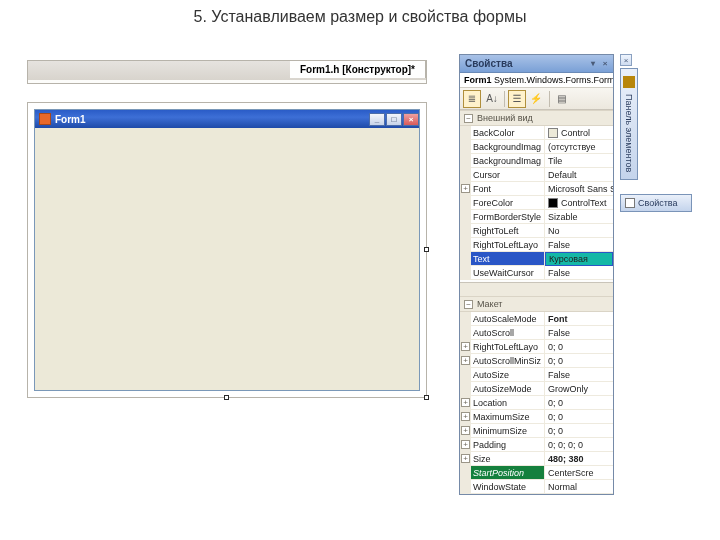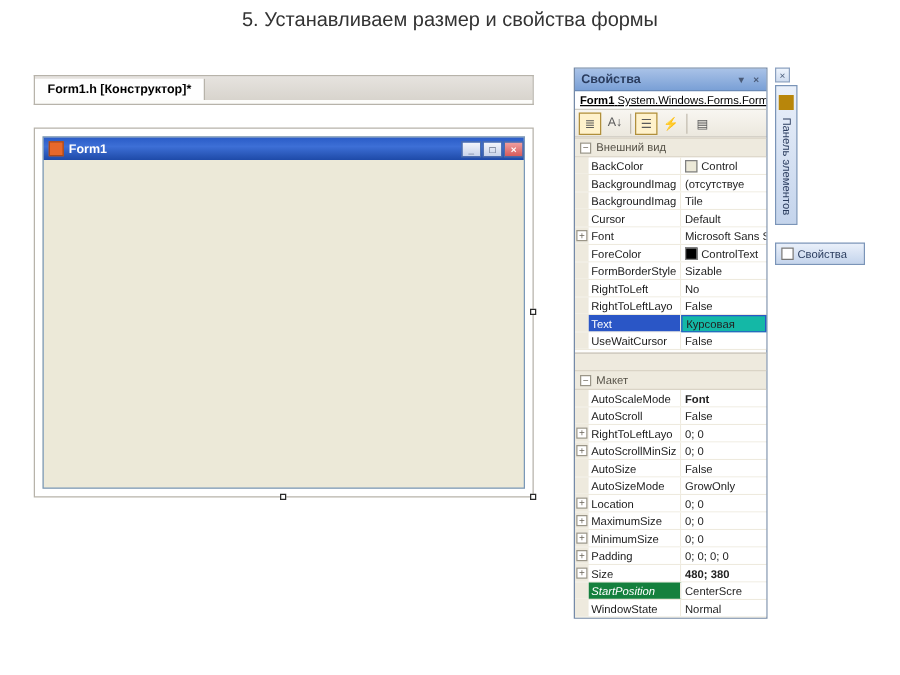--- a/index.html
+++ b/index.html
@@ -1,41 +1,41 @@
 <!DOCTYPE html>
 <html><head>
 <meta charset="utf-8">
 <style>
   * { box-sizing: border-box; margin: 0; padding: 0; }
   body { font-family: Tahoma, Arial, sans-serif; font-size: 10px; background: #fff; width: 720px; height: 540px; position: relative; overflow: hidden; }
   .heading { font-size: 16px; text-align: center; color: #333; padding: 8px 0 14px 0; font-family: Arial, sans-serif; }
 
   .workspace { position: absolute; left: 27px; top: 60px; width: 400px; }
 
-  .tabstrip { display: flex; align-items: flex-end; height: 20px; background: linear-gradient(#e6e3df,#d8d4cd); border: 1px solid #b7b3aa; border-bottom: none; }
+  .tabstrip { display: flex; align-items: flex-end; height: 20px; background: linear-gradient(#e6e3df,#d8d4cd); border: 1px solid #b7b3aa; border-bottom: none; flex-direction: column; }
   .tab { padding: 3px 10px; font-size: 10px; border-right: 1px solid #b7b3aa; background: linear-gradient(#f7f5f2,#e9e5de); }
   .tab.active { font-weight: bold; background: #fefefe; }
   .tab-surface { height: 4px; background: #fcfcfa; border: 1px solid #b7b3aa; border-top: none; }
 
   .design-canvas { margin-top: 18px; width: 400px; height: 296px; background: #fff; border: 1px solid #b7b3aa; position: relative; }
   .form-window { position: absolute; left: 6px; top: 6px; right: 6px; bottom: 6px; border: 1px solid #7a98b8; background: #ece9d8; }
   .form-title { height: 18px; display: flex; align-items: center; background: linear-gradient(#2a5cc7,#3d6fd6 40%,#1e4aa8); color: #fff; font-size: 10px; font-weight: bold; padding-left: 4px; }
   .form-title .icon { width: 12px; height: 12px; background: #e7682b; border: 1px solid #a8481a; margin-right: 4px; display: inline-block; }
   .form-title .spacer { flex: 1; }
   .win-btn { width: 16px; height: 13px; margin-left: 1px; background: linear-gradient(#f4f6fb,#c7d3ea); border: 1px solid #4d6da8; display: inline-flex; align-items: center; justify-content: center; font-size: 8px; color: #2a3a58; }
   .win-btn.close { background: linear-gradient(#f0a0a0,#d85a5a); color: #fff; }
 
   .handle { position: absolute; width: 5px; height: 5px; background: #fff; border: 1px solid #2a2a2a; }
 
   
   .props-panel { position: absolute; left: 459px; top: 54px; width: 155px; border: 1px solid #758aa8; background: #fdfdfc; }
   .props-title { height: 18px; background: linear-gradient(#a9c2e7,#7aa0d6); border-bottom: 1px solid #6a8ab7; display: flex; align-items: center; padding-left: 5px; font-size: 10px; font-weight: bold; color: #2a3c5e; position: relative; }
   .props-title .ctl { position: absolute; right: 3px; display: flex; gap: 2px; }
   .props-title .ctl span { width: 10px; height: 10px; display: inline-flex; align-items: center; justify-content: center; font-size: 8px; color: #4a5b78; }
-  .props-obj { padding: 2px 4px; font-size: 9px; border-bottom: 1px solid #d0cdc4; background: #fff; white-space: nowrap; overflow: hidden; text-decoration: underline; }
+  .props-obj { padding: 2px 4px; font-size: 9px; border-bottom: 1px solid #d0cdc4; background: #fff; white-space: nowrap; overflow: hidden; }
   .props-obj b { font-weight: bold; }
 
   .props-toolbar { height: 22px; display: flex; align-items: center; gap: 2px; padding: 2px 3px; border-bottom: 1px solid #c9c4b9; background: linear-gradient(#f8f6f1,#ece8de); }
   .tbtn { width: 18px; height: 18px; border: 1px solid transparent; display: flex; align-items: center; justify-content: center; font-size: 10px; color: #5a5a5a; }
   .tbtn.active { border-color: #b08f3c; background: #fff2cc; }
   .tsep { width: 1px; height: 16px; background: #c2bcaf; margin: 0 1px; }
 
   .grid { width: 100%; font-size: 9px; }
   .cat-header { background: #eeeade; color: #565248; font-weight: normal; padding: 2px 4px; border-top: 1px solid #dad4c6; border-bottom: 1px solid #dad4c6; display: flex; align-items: center; }
   .cat-header .ex { width: 9px; height: 9px; border: 1px solid #9b9688; background: #fff; margin-right: 4px; display: inline-flex; align-items: center; justify-content: center; font-size: 8px; color: #6b665a; }

